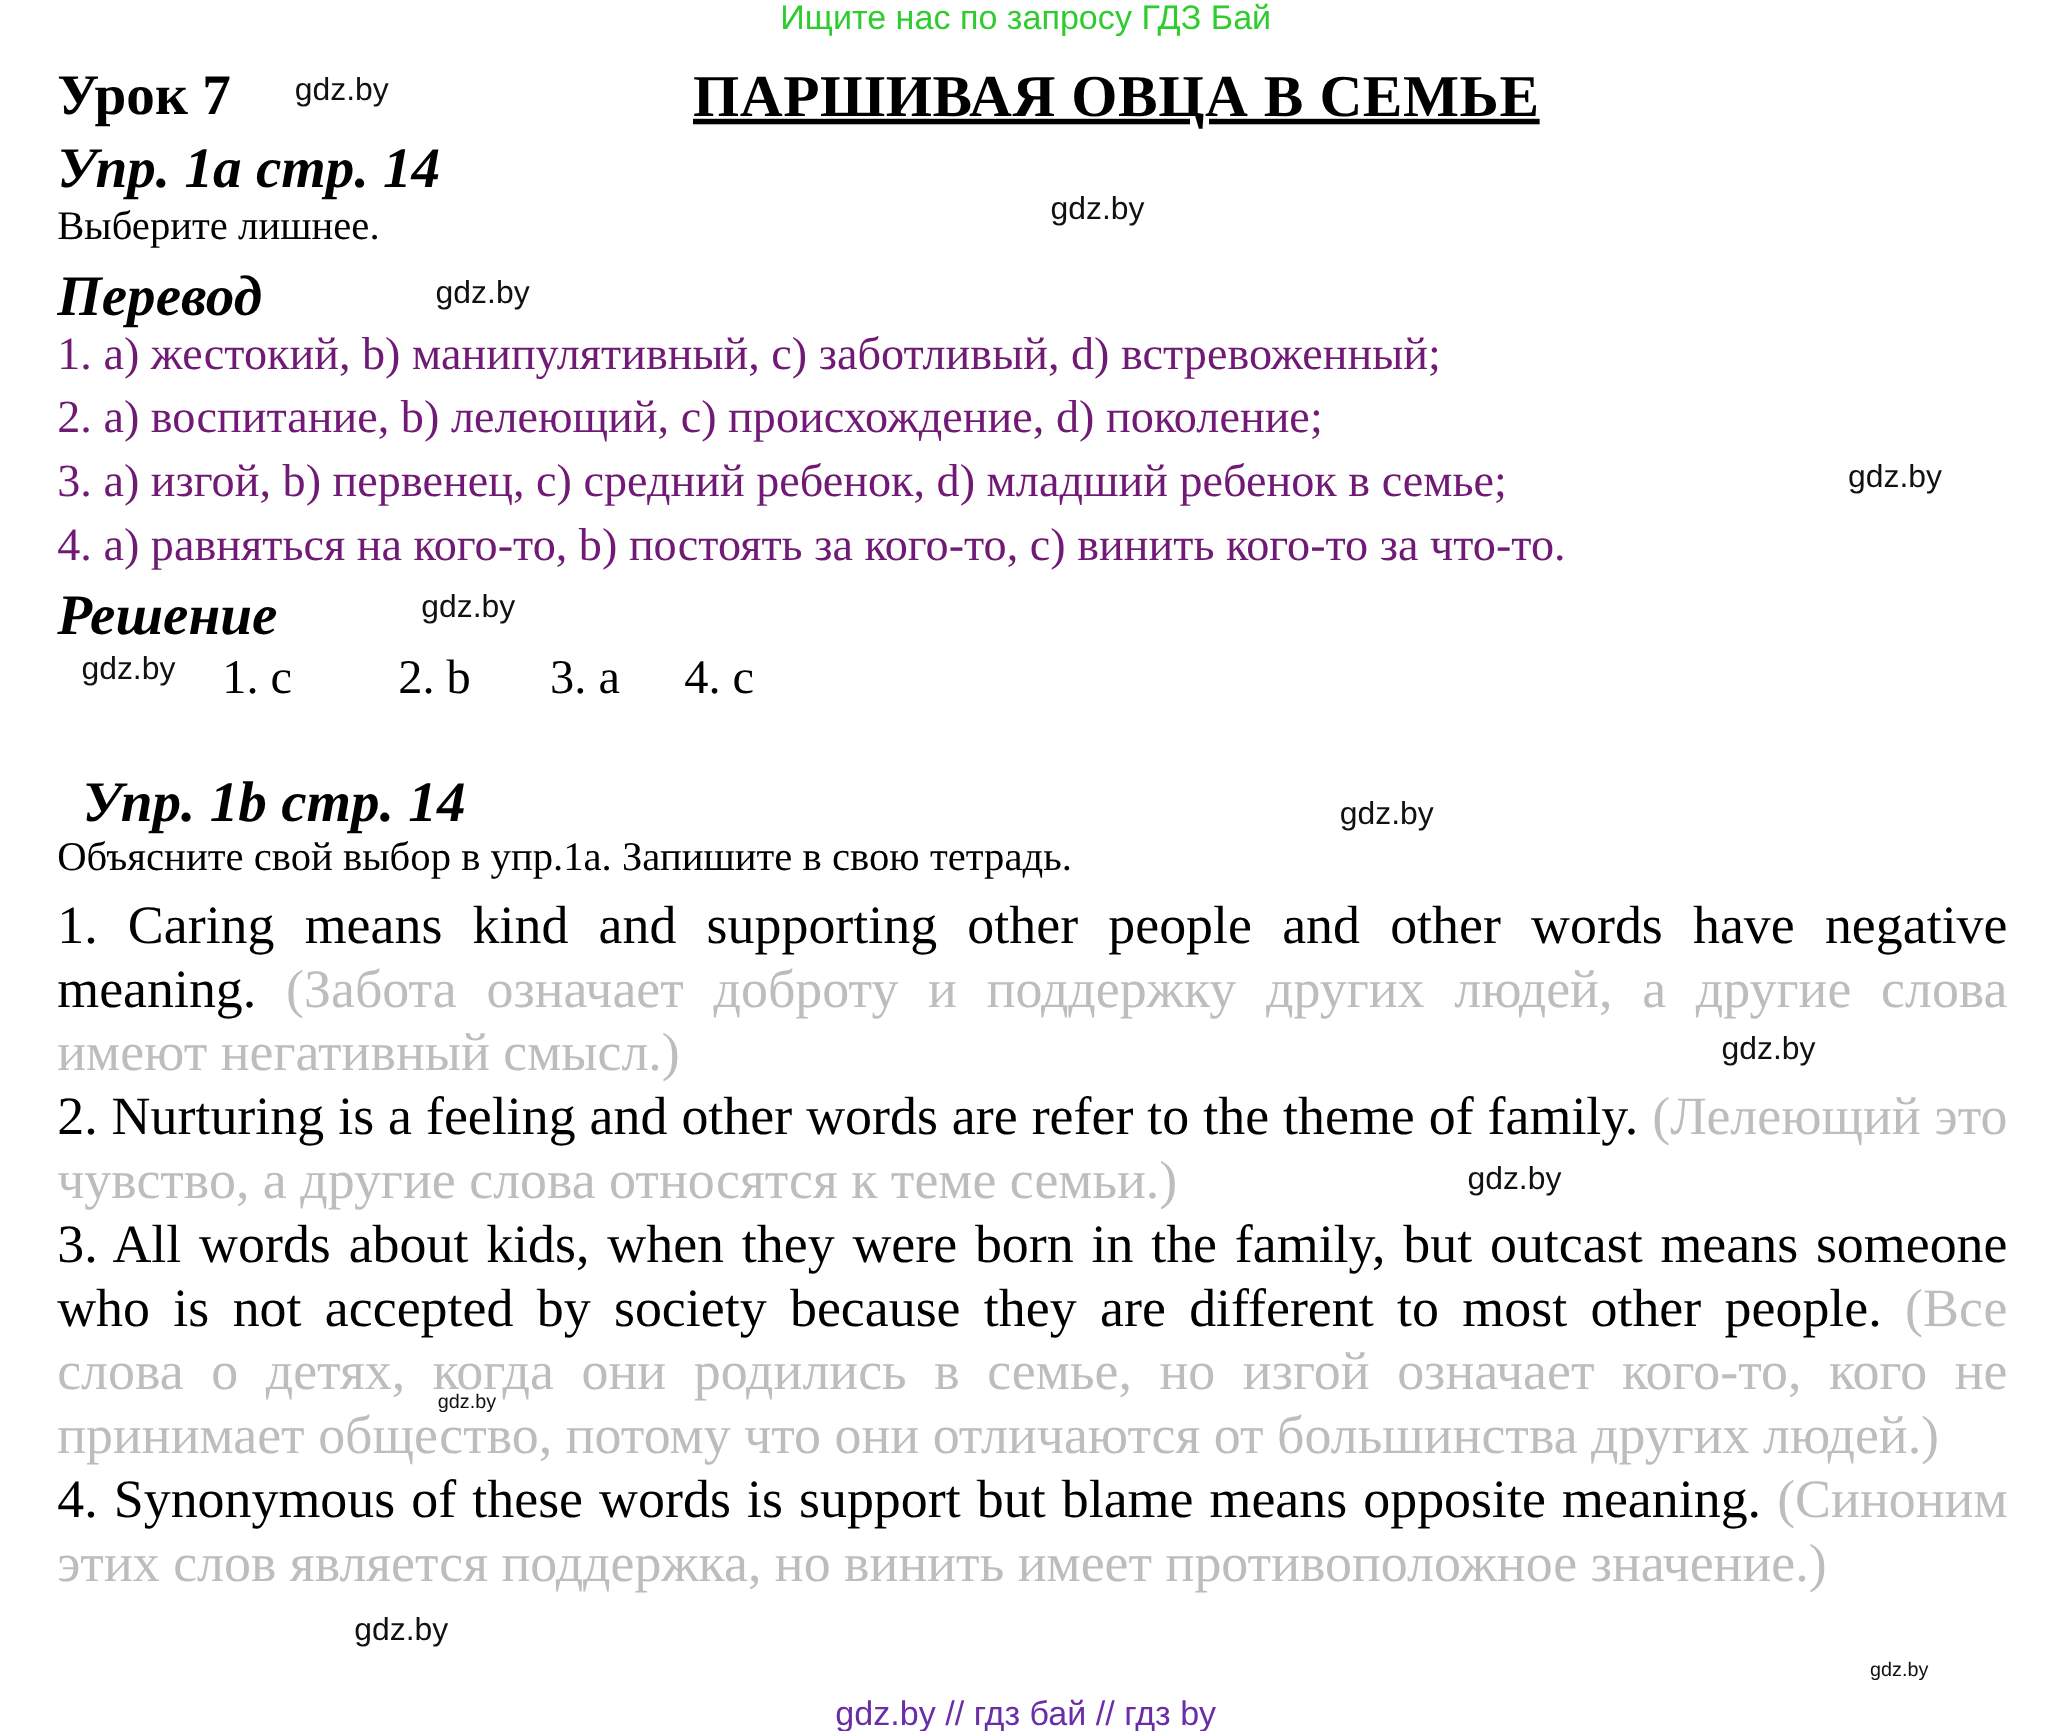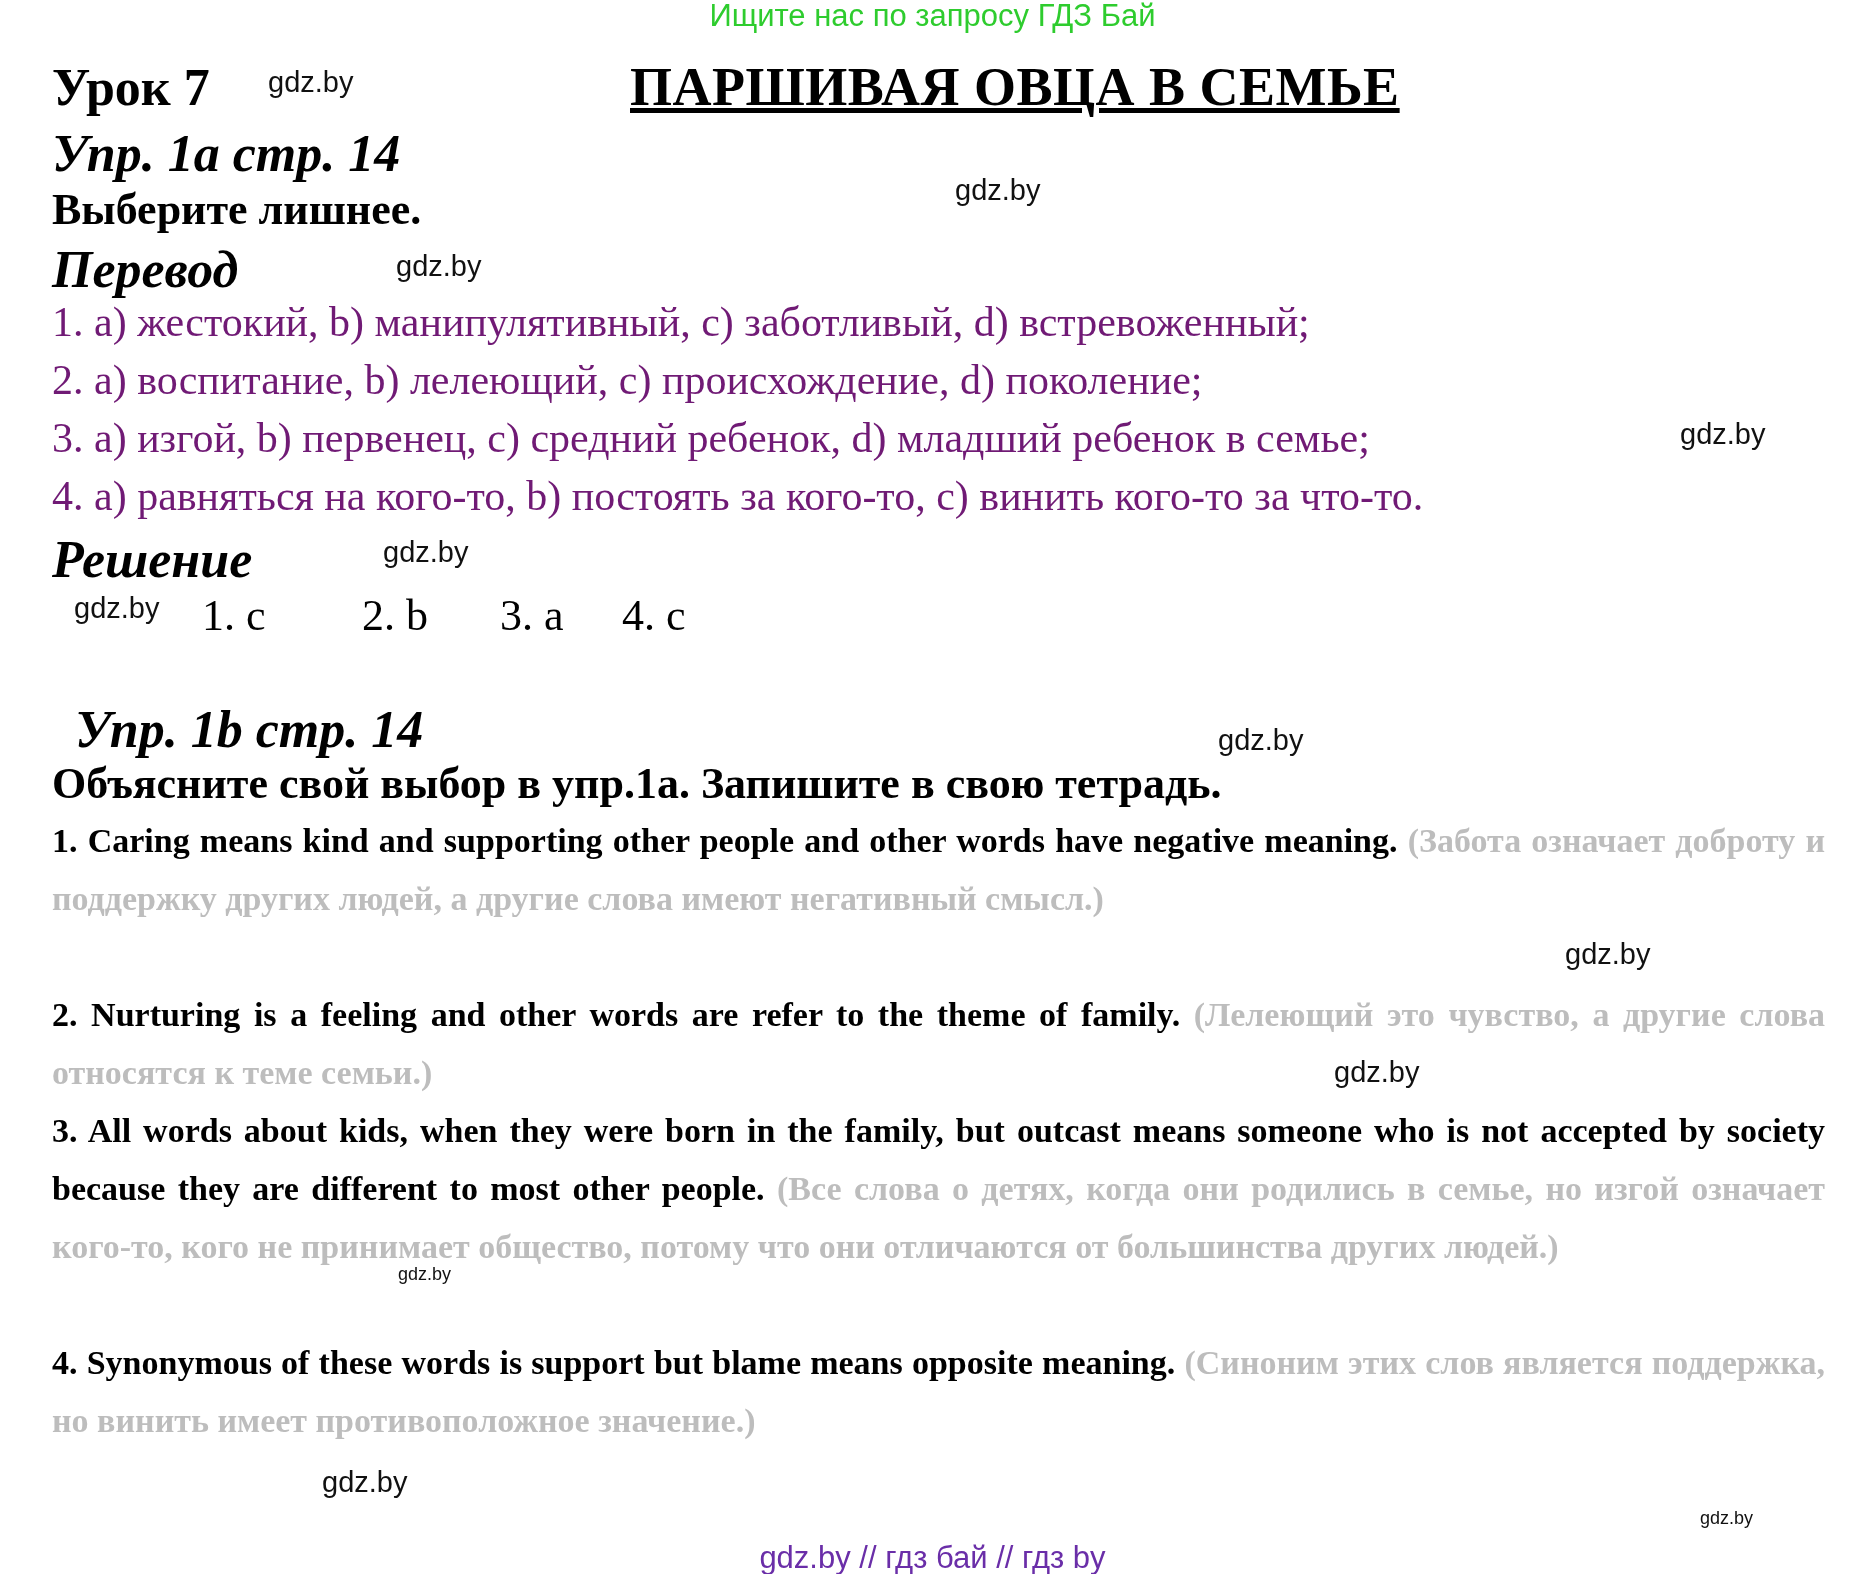--- a/index.html
+++ b/index.html
@@ -5,25 +5,25 @@
   html, body { margin: 0; padding: 0; background: #ffffff; }
   body { width: 1865px; height: 1574px; position: relative; overflow: hidden;
          font-family: "Liberation Serif", serif; color: #000; }
   .abs { position: absolute; white-space: nowrap; }
   .wm { font-family: "Liberation Sans", sans-serif; font-size: 29px; color: #111; }
   .wm-small { font-family: "Liberation Sans", sans-serif; font-size: 18px; color: #111; }
   .top-banner { font-family: "Liberation Sans", sans-serif; font-size: 31px; color: #2ecc2e; left: 0; width: 1865px; text-align: center; top: -2px; }
   .lesson { font-weight: bold; font-size: 52px; left: 52px; top: 58px; }
   .title { font-weight: bold; font-size: 54px; left: 630px; top: 56px; letter-spacing: 0.5px; text-decoration: underline; }
   .ex { font-weight: bold; font-style: italic; font-size: 52px; left: 52px; }
-  .task { font-weight: bold; font-size: 44px; left: 52px; }
+  .task { font-weight: normal; font-size: 37px; left: 52px; }
   .gray { color: #701a75; }
   .line { font-size: 42px; left: 52px; }
-  .para { position: absolute; left: 52px; width: 1773px; font-size: 34px; line-height: 58px;
-          text-align: justify; text-align-last: left; font-weight: bold; }
+  .para { position: absolute; left: 52px; width: 1773px; font-size: 49px; line-height: 58px;
+          text-align: justify; text-align-last: left; }
   .para .tr { color: #bdbdbd; }
   .ans { font-size: 44px; top: 590px; }
   .footer { font-family: "Liberation Sans", sans-serif; font-size: 31px; color: #6a2ea8; left: 0; width: 1865px; text-align: center; top: 1540px; }
 </style>
 </head>
 <body>
 
 <div class="abs top-banner">Ищите нас по запросу ГДЗ Бай</div>
 
 <div class="abs lesson">Урок 7</div>

